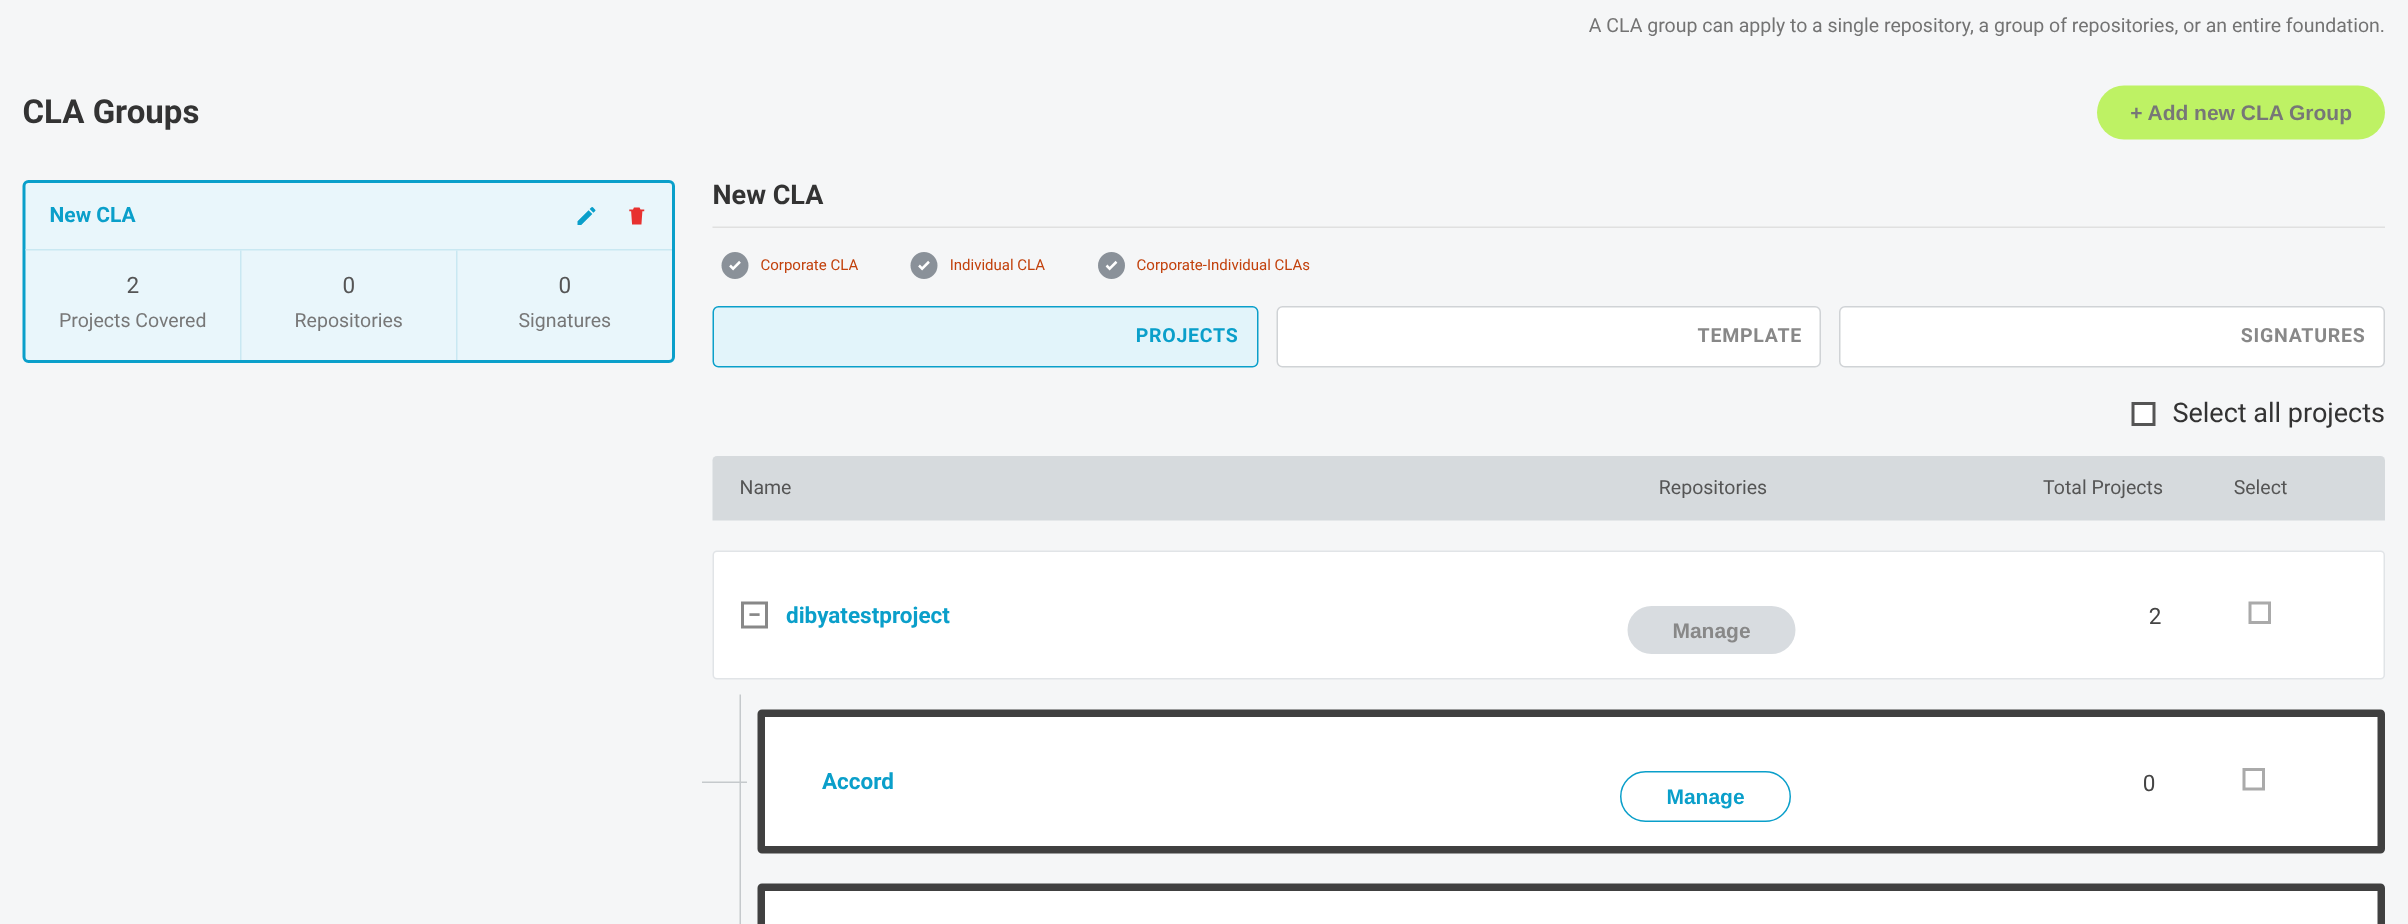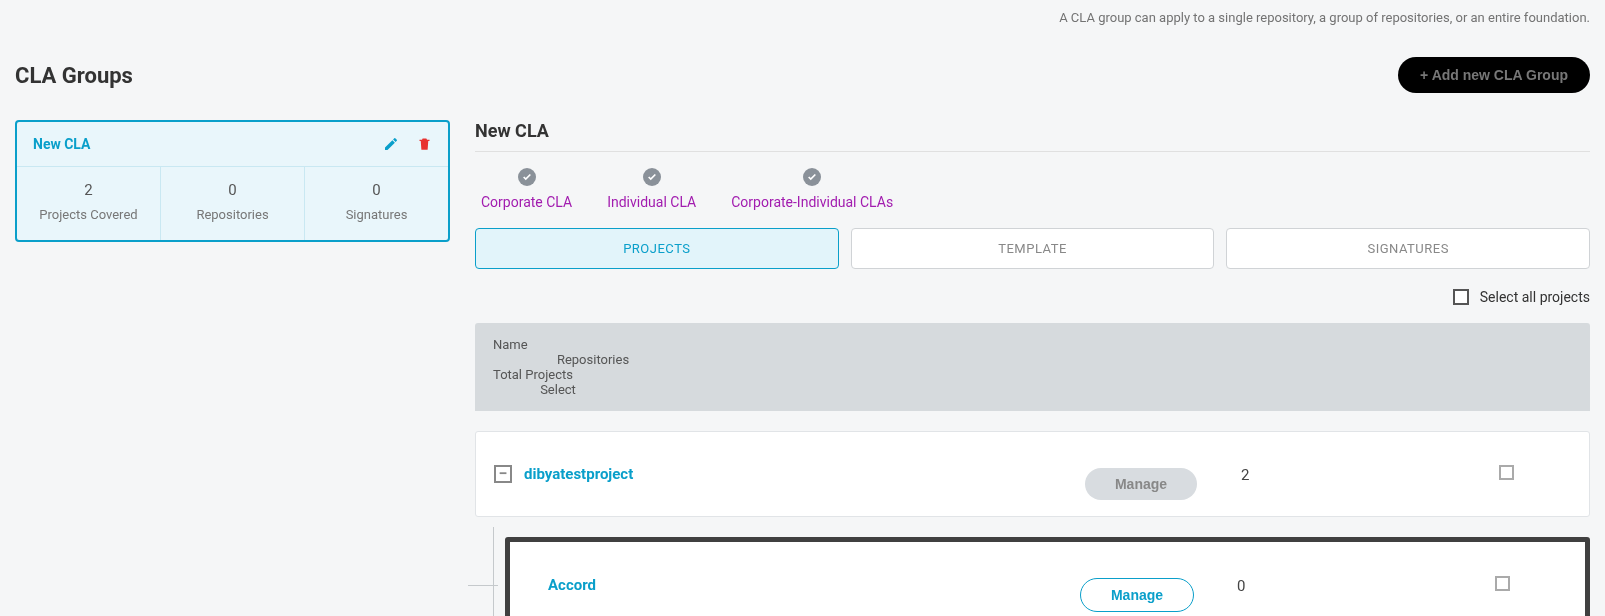--- a/index.html
+++ b/index.html
@@ -24,21 +24,21 @@
       justify-content: space-between;
       align-items: center;
       margin-bottom: 27px;
     }
     .page-title {
       font-size: 22px;
       font-weight: 700;
       color: #333;
     }
     .btn-add-group {
-      background: #000000;
+      background: #bef264;
       border: none;
       color: #777;
       border-radius: 20px;
       padding: 10px 22px;
       font-size: 14px;
       font-weight: 600;
       cursor: pointer;
     }
     .layout {
       display: flex;
@@ -110,23 +110,22 @@
     .cla-types {
       display: flex;
       gap: 35px;
       margin-bottom: 18px;
       padding-left: 6px;
     }
     .cla-type {
       display: flex;
       align-items: center;
       gap: 8px;
-      font-size: 14px;
-      color: #a21caf;
-      flex-direction: column;
+      font-size: 10px;
+      color: #c2410c;
     }
     .check-circle {
       width: 18px;
       height: 18px;
       border-radius: 50%;
       background: #8a9199;
       display: inline-flex;
       align-items: center;
       justify-content: center;
     }
@@ -135,42 +134,42 @@
       height: 10px;
     }
     .tabs {
       display: flex;
       gap: 12px;
       margin-bottom: 20px;
     }
     .tab {
       flex: 1;
       padding: 12px;
-      text-align: center;
+      text-align: right;
       font-size: 13px;
-      font-weight: 400;
+      font-weight: 700;
       letter-spacing: 0.5px;
       border-radius: 4px;
       cursor: pointer;
       border: 1px solid #d0d3d6;
       background: #fff;
       color: #888;
     }
     .tab.active {
       border: 1px solid #0a9fca;
       background: #e2f4fa;
       color: #0a9fca;
     }
     .select-all-row {
       display: flex;
       justify-content: flex-end;
       align-items: center;
       gap: 11px;
       margin-bottom: 18px;
-      font-size: 14px;
+      font-size: 18px;
       color: #333;
     }
     .checkbox {
       width: 16px;
       height: 16px;
       border: 2px solid #555;
       display: inline-flex;
       align-items: center;
       justify-content: center;
       background: #fff;
@@ -182,25 +181,24 @@
     .table-wrap {
       background: transparent;
     }
     .table-header {
       display: flex;
       background: #d6dadd;
       padding: 14px 18px;
       font-size: 13px;
       color: #555;
       border-radius: 3px 3px 0 0;
-      flex-direction: column;
     }
     .col-name { flex: 1; }
     .col-repos { width: 200px; text-align: center; }
-    .col-projects { width: 200px; text-align: left; }
+    .col-projects { width: 200px; text-align: right; }
     .col-select { width: 130px; text-align: center; }
     .project-row-container {
       margin-top: 20px;
     }
     .project-row {
       display: flex;
       align-items: center;
       background: #fff;
       border: 1px solid #e1e4e7;
       border-radius: 3px;

